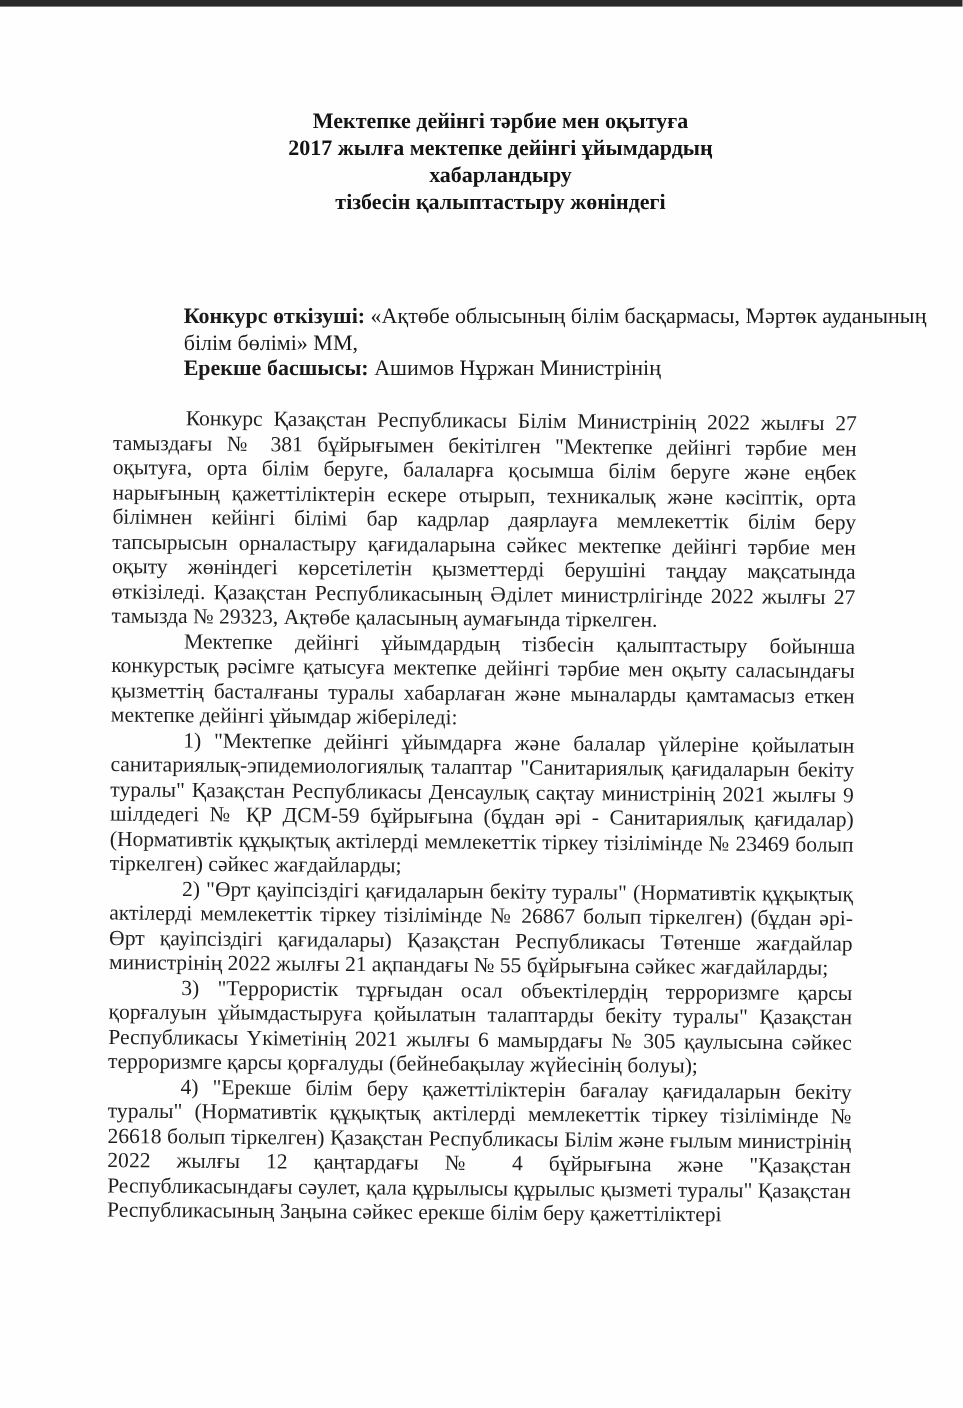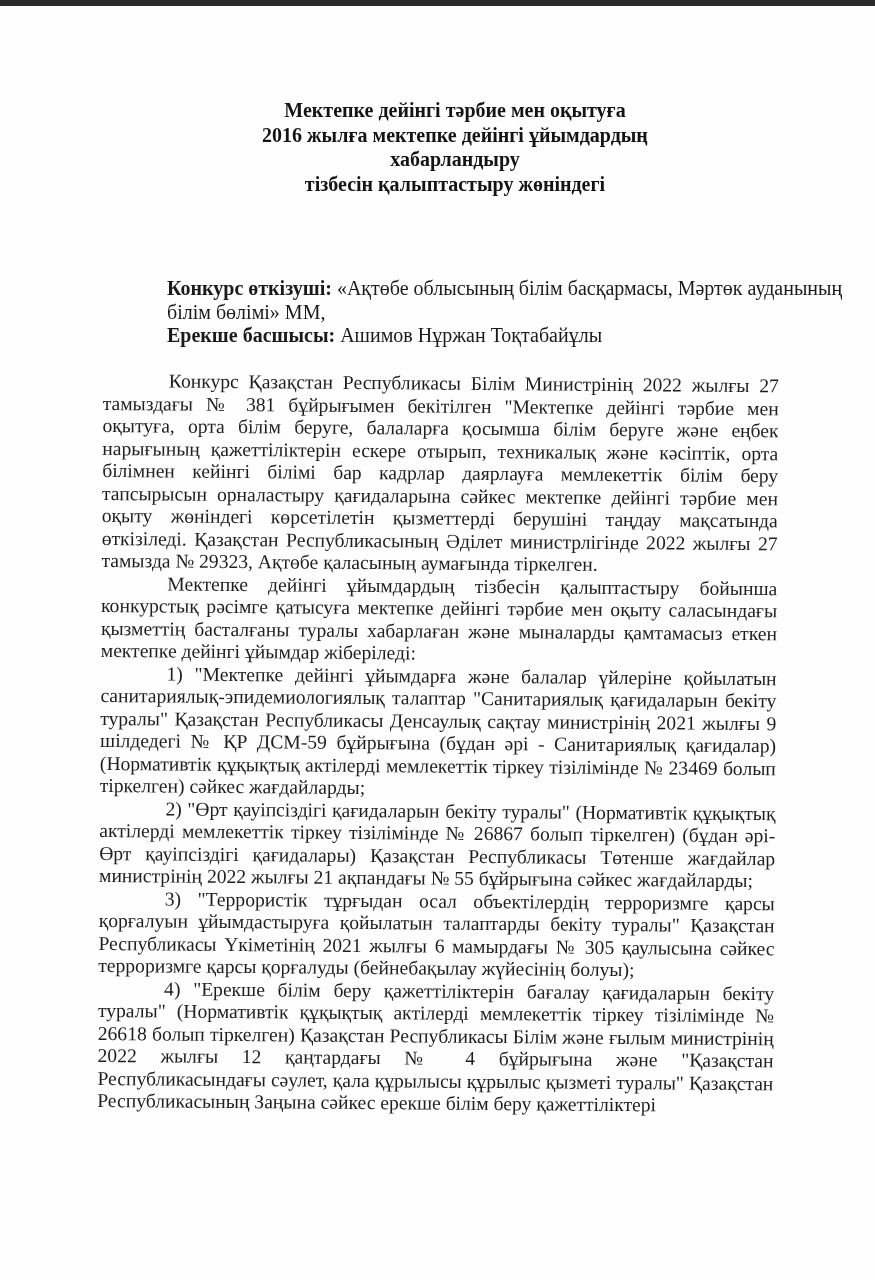--- a/index.html
+++ b/index.html
@@ -22,33 +22,33 @@
   }
   .body p { margin: 0; text-indent: 66px; }
 </style>
 </head>
 <body>
 
 <div class="topbar"></div>
 
 <div class="title">
   <div>Мектепке дейінгі тәрбие мен оқытуға</div>
-  <div>2016 жылға мектепке дейінгі ұйымдардың</div>
+  <div>2017 жылға мектепке дейінгі ұйымдардың</div>
   <div>хабарландыру</div>
   <div>тізбесін қалыптастыру жөніндегі</div>
 </div>
 
 <div class="meta">
   <div>
     <b>Конкурс өткізуші:</b>
     <span>«Ақтөбе облысының білім басқармасы, Мәртөк ауданының білім бөлімі» ММ,</span>
   </div>
   <div>
     <b>Ерекше басшысы:</b>
-    <span>Ашимов Нұржан  Тоқтабайұлы</span>
+    <span>Ашимов Нұржан  Министрінің</span>
   </div>
 </div>
 
 <div class="body">
   <p>Конкурс Қазақстан Республикасы Білім Министрінің 2022 жылғы 27 тамыздағы № 381 бұйрығымен бекітілген "Мектепке дейінгі тәрбие мен оқытуға, орта білім беруге, балаларға қосымша білім беруге және еңбек нарығының қажеттіліктерін ескере отырып, техникалық және кәсіптік, орта білімнен кейінгі білімі бар кадрлар даярлауға мемлекеттік білім беру тапсырысын орналастыру қағидаларына сәйкес мектепке дейінгі тәрбие мен оқыту жөніндегі көрсетілетін қызметтерді берушіні таңдау мақсатында өткізіледі. Қазақстан Республикасының Әділет министрлігінде 2022 жылғы 27 тамызда № 29323, Ақтөбе қаласының аумағында тіркелген.</p>
   <p>Мектепке дейінгі ұйымдардың тізбесін қалыптастыру бойынша конкурстық рәсімге қатысуға мектепке дейінгі тәрбие мен оқыту саласындағы қызметтің басталғаны туралы хабарлаған және мыналарды қамтамасыз еткен мектепке дейінгі ұйымдар жіберіледі:</p>
   <p>1) "Мектепке дейінгі ұйымдарға және балалар үйлеріне қойылатын санитариялық-эпидемиологиялық талаптар "Санитариялық қағидаларын бекіту туралы" Қазақстан Республикасы Денсаулық сақтау министрінің 2021 жылғы 9 шілдедегі № ҚР ДСМ-59 бұйрығына (бұдан әрі - Санитариялық қағидалар) (Нормативтік құқықтық актілерді мемлекеттік тіркеу тізілімінде № 23469 болып тіркелген) сәйкес жағдайларды;</p>
   <p>2) "Өрт қауіпсіздігі қағидаларын бекіту туралы" (Нормативтік құқықтық актілерді мемлекеттік тіркеу тізілімінде № 26867 болып тіркелген) (бұдан әрі-Өрт қауіпсіздігі қағидалары) Қазақстан Республикасы Төтенше жағдайлар министрінің 2022 жылғы 21 ақпандағы № 55 бұйрығына сәйкес жағдайларды;</p>
   <p>3) "Террористік тұрғыдан осал объектілердің терроризмге қарсы қорғалуын ұйымдастыруға қойылатын талаптарды бекіту туралы" Қазақстан Республикасы Үкіметінің 2021 жылғы 6 мамырдағы № 305 қаулысына сәйкес терроризмге қарсы қорғалуды (бейнебақылау жүйесінің болуы);</p>
   <p>4) "Ерекше білім беру қажеттіліктерін бағалау қағидаларын бекіту туралы" (Нормативтік құқықтық актілерді мемлекеттік тіркеу тізілімінде № 26618 болып тіркелген) Қазақстан Республикасы Білім және ғылым министрінің 2022 жылғы 12 қаңтардағы № 4 бұйрығына және "Қазақстан Республикасындағы сәулет, қала құрылысы құрылыс қызметі туралы" Қазақстан Республикасының Заңына сәйкес ерекше білім беру қажеттіліктері</p>

